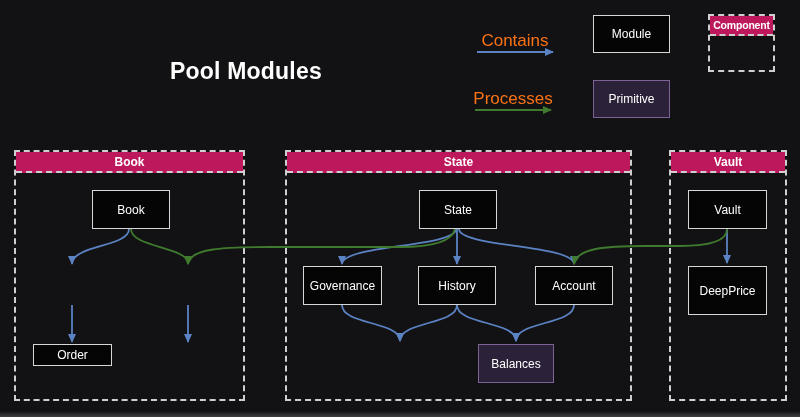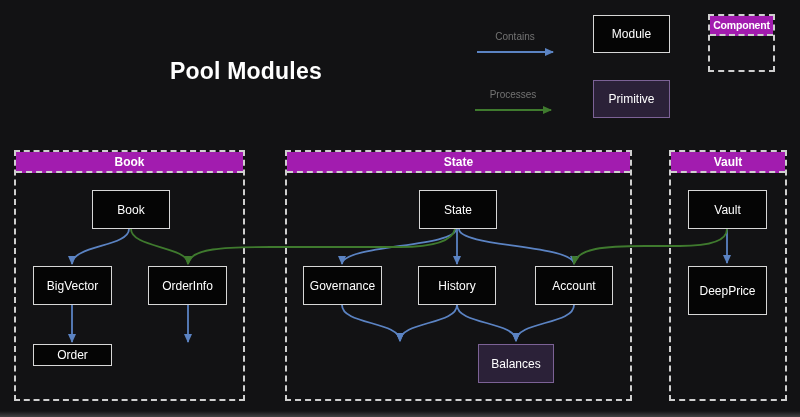--- a/index.html
+++ b/index.html
@@ -21,33 +21,33 @@
   }
   .page-title{
     position:absolute;left:170px;top:58px;font-size:23px;font-weight:bold;
     color:#fff;letter-spacing:.2px;
   }
   
   .container-box{
     position:absolute;border:2px dashed var(--dash);z-index:1;
   }
   .container-title{
-    height:21px;background:#a21caf;border-bottom:2px dashed var(--dash);
+    height:21px;background:#be185d;border-bottom:2px dashed var(--dash);
     text-align:center;line-height:20px;font-size:12px;font-weight:bold;color:#fff;
   }
   
   .node{
     position:absolute;z-index:3;background:var(--node-fill);
     border:1.5px solid var(--node-border);color:#fff;font-size:12px;
     display:flex;align-items:center;justify-content:center;text-align:center;
   }
   .node.primitive{background:var(--prim-fill);border-color:var(--prim-border);}
   
   .legend-label{
-    position:absolute;font-size:10px;color:#737373;width:80px;text-align:center;z-index:3;
+    position:absolute;font-size:17px;color:#f97316;width:80px;text-align:center;z-index:3;
   }
   .component-box{
     position:absolute;left:708px;top:14px;width:67px;height:58px;
     border:2px dashed var(--dash);z-index:3;
   }
   .component-box .container-title{font-size:10.5px;height:20px;line-height:18px;letter-spacing:-.2px;}
   
   svg.edges{position:absolute;left:0;top:0;z-index:2;}
   .bottom-shade{
     position:absolute;left:0;bottom:0;width:100%;height:6px;z-index:4;
@@ -107,26 +107,20 @@
       <path d="M131,229 C131,248 188,246 188,264" fill="none" stroke="#3f7a2e" stroke-width="1.8" marker-end="url(#arrow-processes)"></path>
       <path d="M455,229 C452,242 430,247 400,247 L270,247 C225,247 190,248 188,264" fill="none" stroke="#3f7a2e" stroke-width="1.8" marker-end="url(#arrow-processes)"></path>
       <path d="M727,229 C727,242 706,246 680,246 L645,246 C605,246 577,248 574,264" fill="none" stroke="#3f7a2e" stroke-width="1.8" marker-end="url(#arrow-processes)"></path>
       <path d="M477,52 L553,52" fill="none" stroke="#5b83c3" stroke-width="1.8" marker-end="url(#arrow-contains)"></path>
       <path d="M475,110 L551,110" fill="none" stroke="#3f7a2e" stroke-width="1.8" marker-end="url(#arrow-processes)"></path>
     </svg>
 
   <div class="node" style="left:92px;top:190px;width:78px;height:39px;">
     <span>Book</span>
   </div>
-  <div class="node" style="left:33px;top:266px;width:79px;height:39px;">
-    <span>BigVector</span>
-  </div>
-  <div class="node" style="left:148px;top:266px;width:79px;height:39px;">
-    <span>OrderInfo</span>
-  </div>
   <div class="node" style="left:33px;top:344px;width:79px;height:22px;">
     <span>Order</span>
   </div>
 
   <div class="node" style="left:419px;top:190px;width:78px;height:39px;">
     <span>State</span>
   </div>
   <div class="node" style="left:303px;top:266px;width:79px;height:39px;">
     <span>Governance</span>
   </div>

